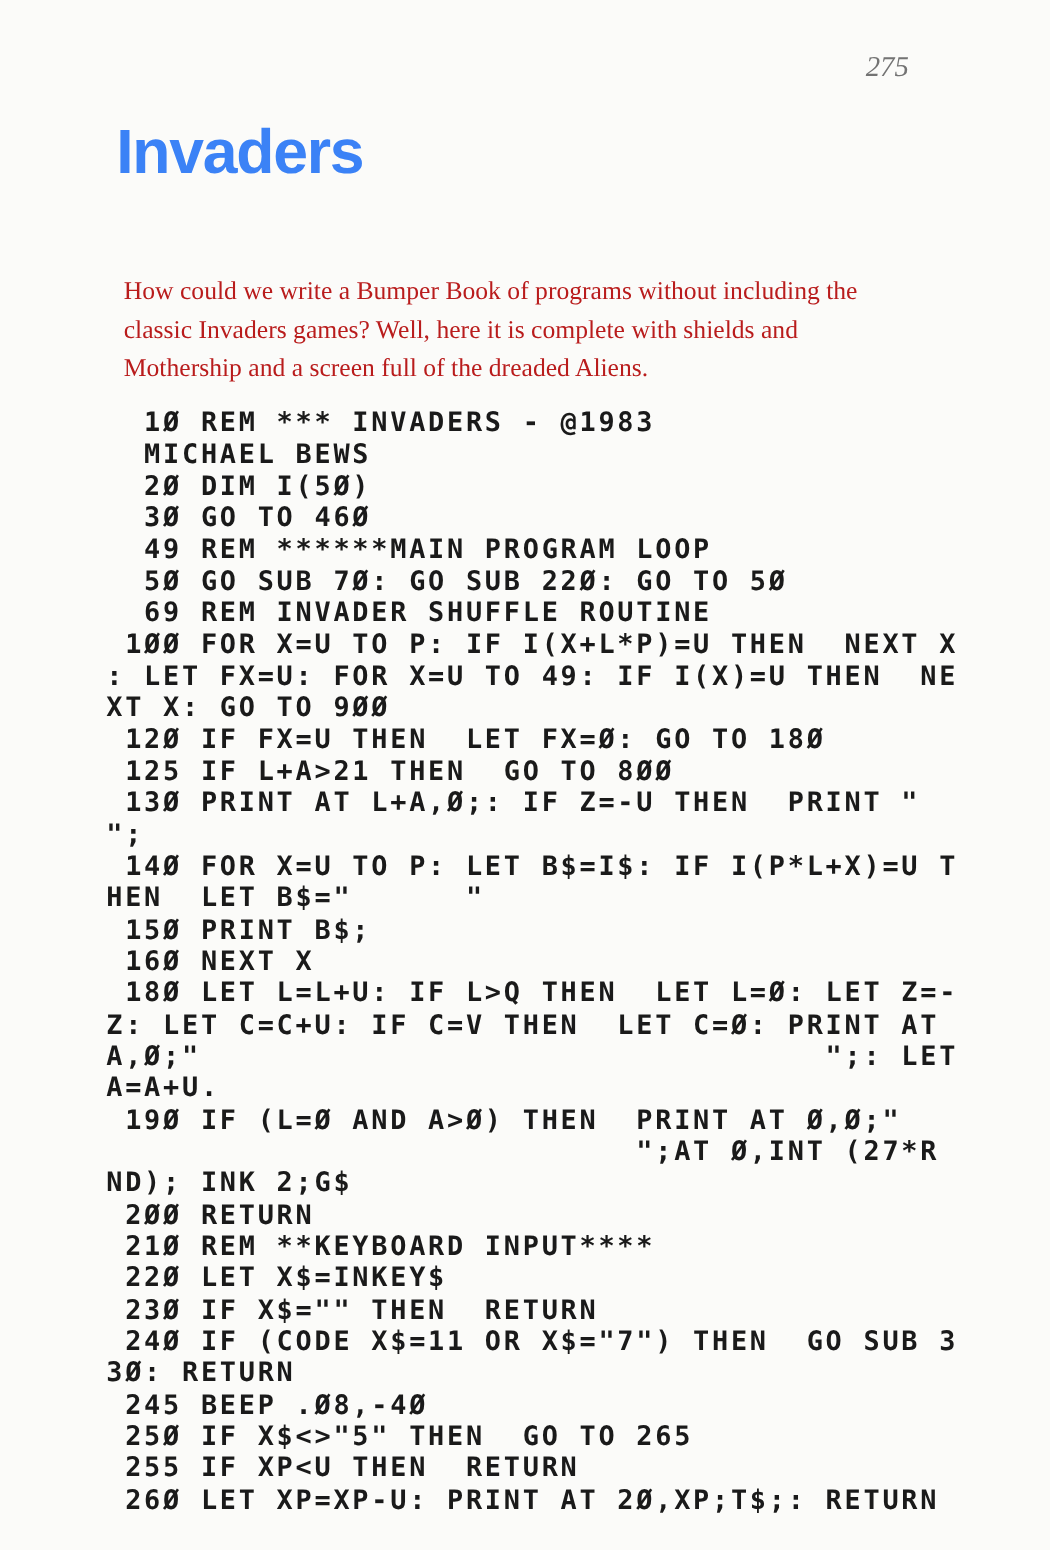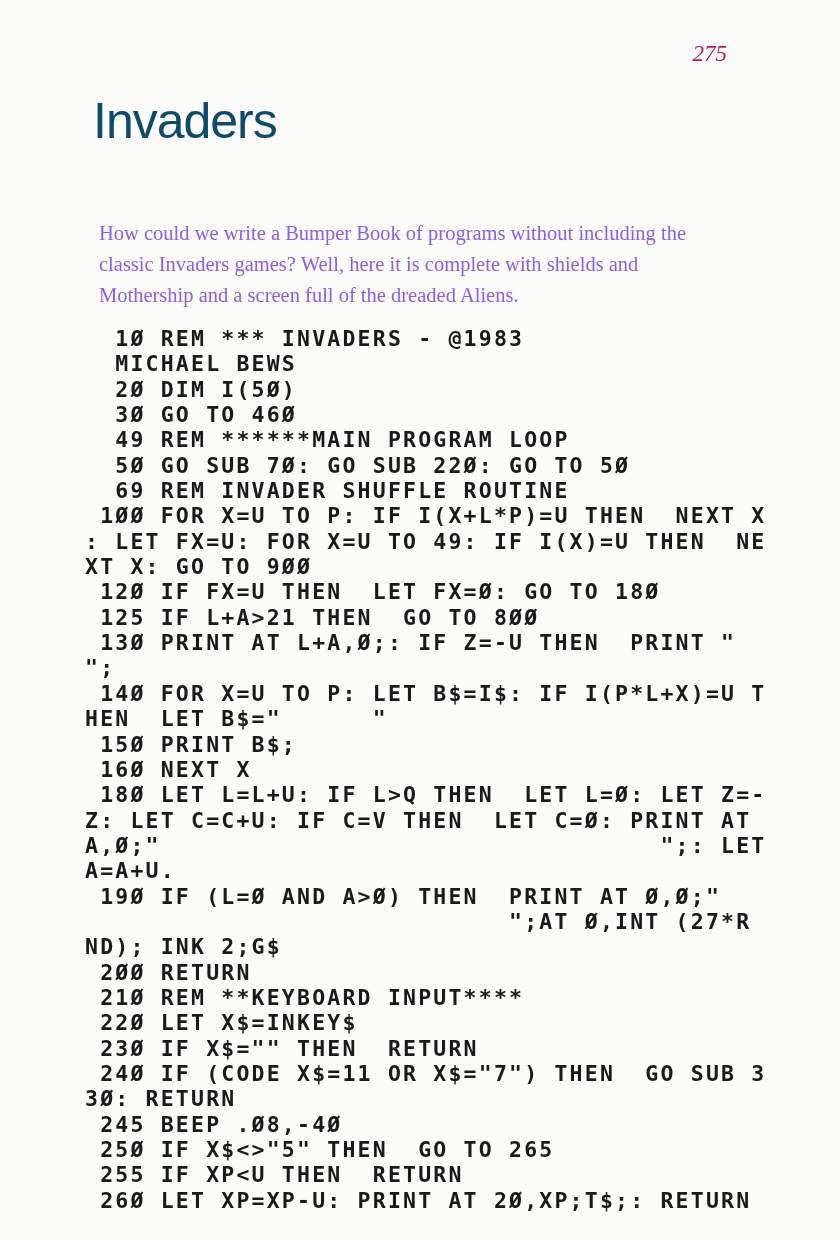--- a/index.html
+++ b/index.html
@@ -18,41 +18,41 @@
     inset: 0;
     background: #fbfbf9;
   }
   .page-number {
     position: absolute;
     top: 41px;
     right: 113px;
     font-family: "Liberation Serif", serif;
     font-style: italic;
     font-size: 23px;
-    color: #be185d;
+    color: #737373;
   }
   .chapter-title {
     position: absolute;
     top: 92px;
     left: 93px;
     margin: 0;
     font-family: "Liberation Sans", sans-serif;
-    font-weight: normal;
+    font-weight: bold;
     font-size: 50px;
     letter-spacing: -1px;
-    color: #0c4a6e;
+    color: #3b82f6;
   }
   .intro {
     position: absolute;
     top: 218px;
     left: 99px;
     font-family: "Liberation Serif", serif;
     font-size: 20.5px;
     line-height: 31px;
-    color: #8b5cf6;
+    color: #b91c1c;
     white-space: pre;
   }
   .listing {
     position: absolute;
     top: 326px;
     left: 85px;
     margin: 0;
     font-family: "DejaVu Sans Mono", monospace;
     font-size: 21.5px;
     line-height: 25.35px;

